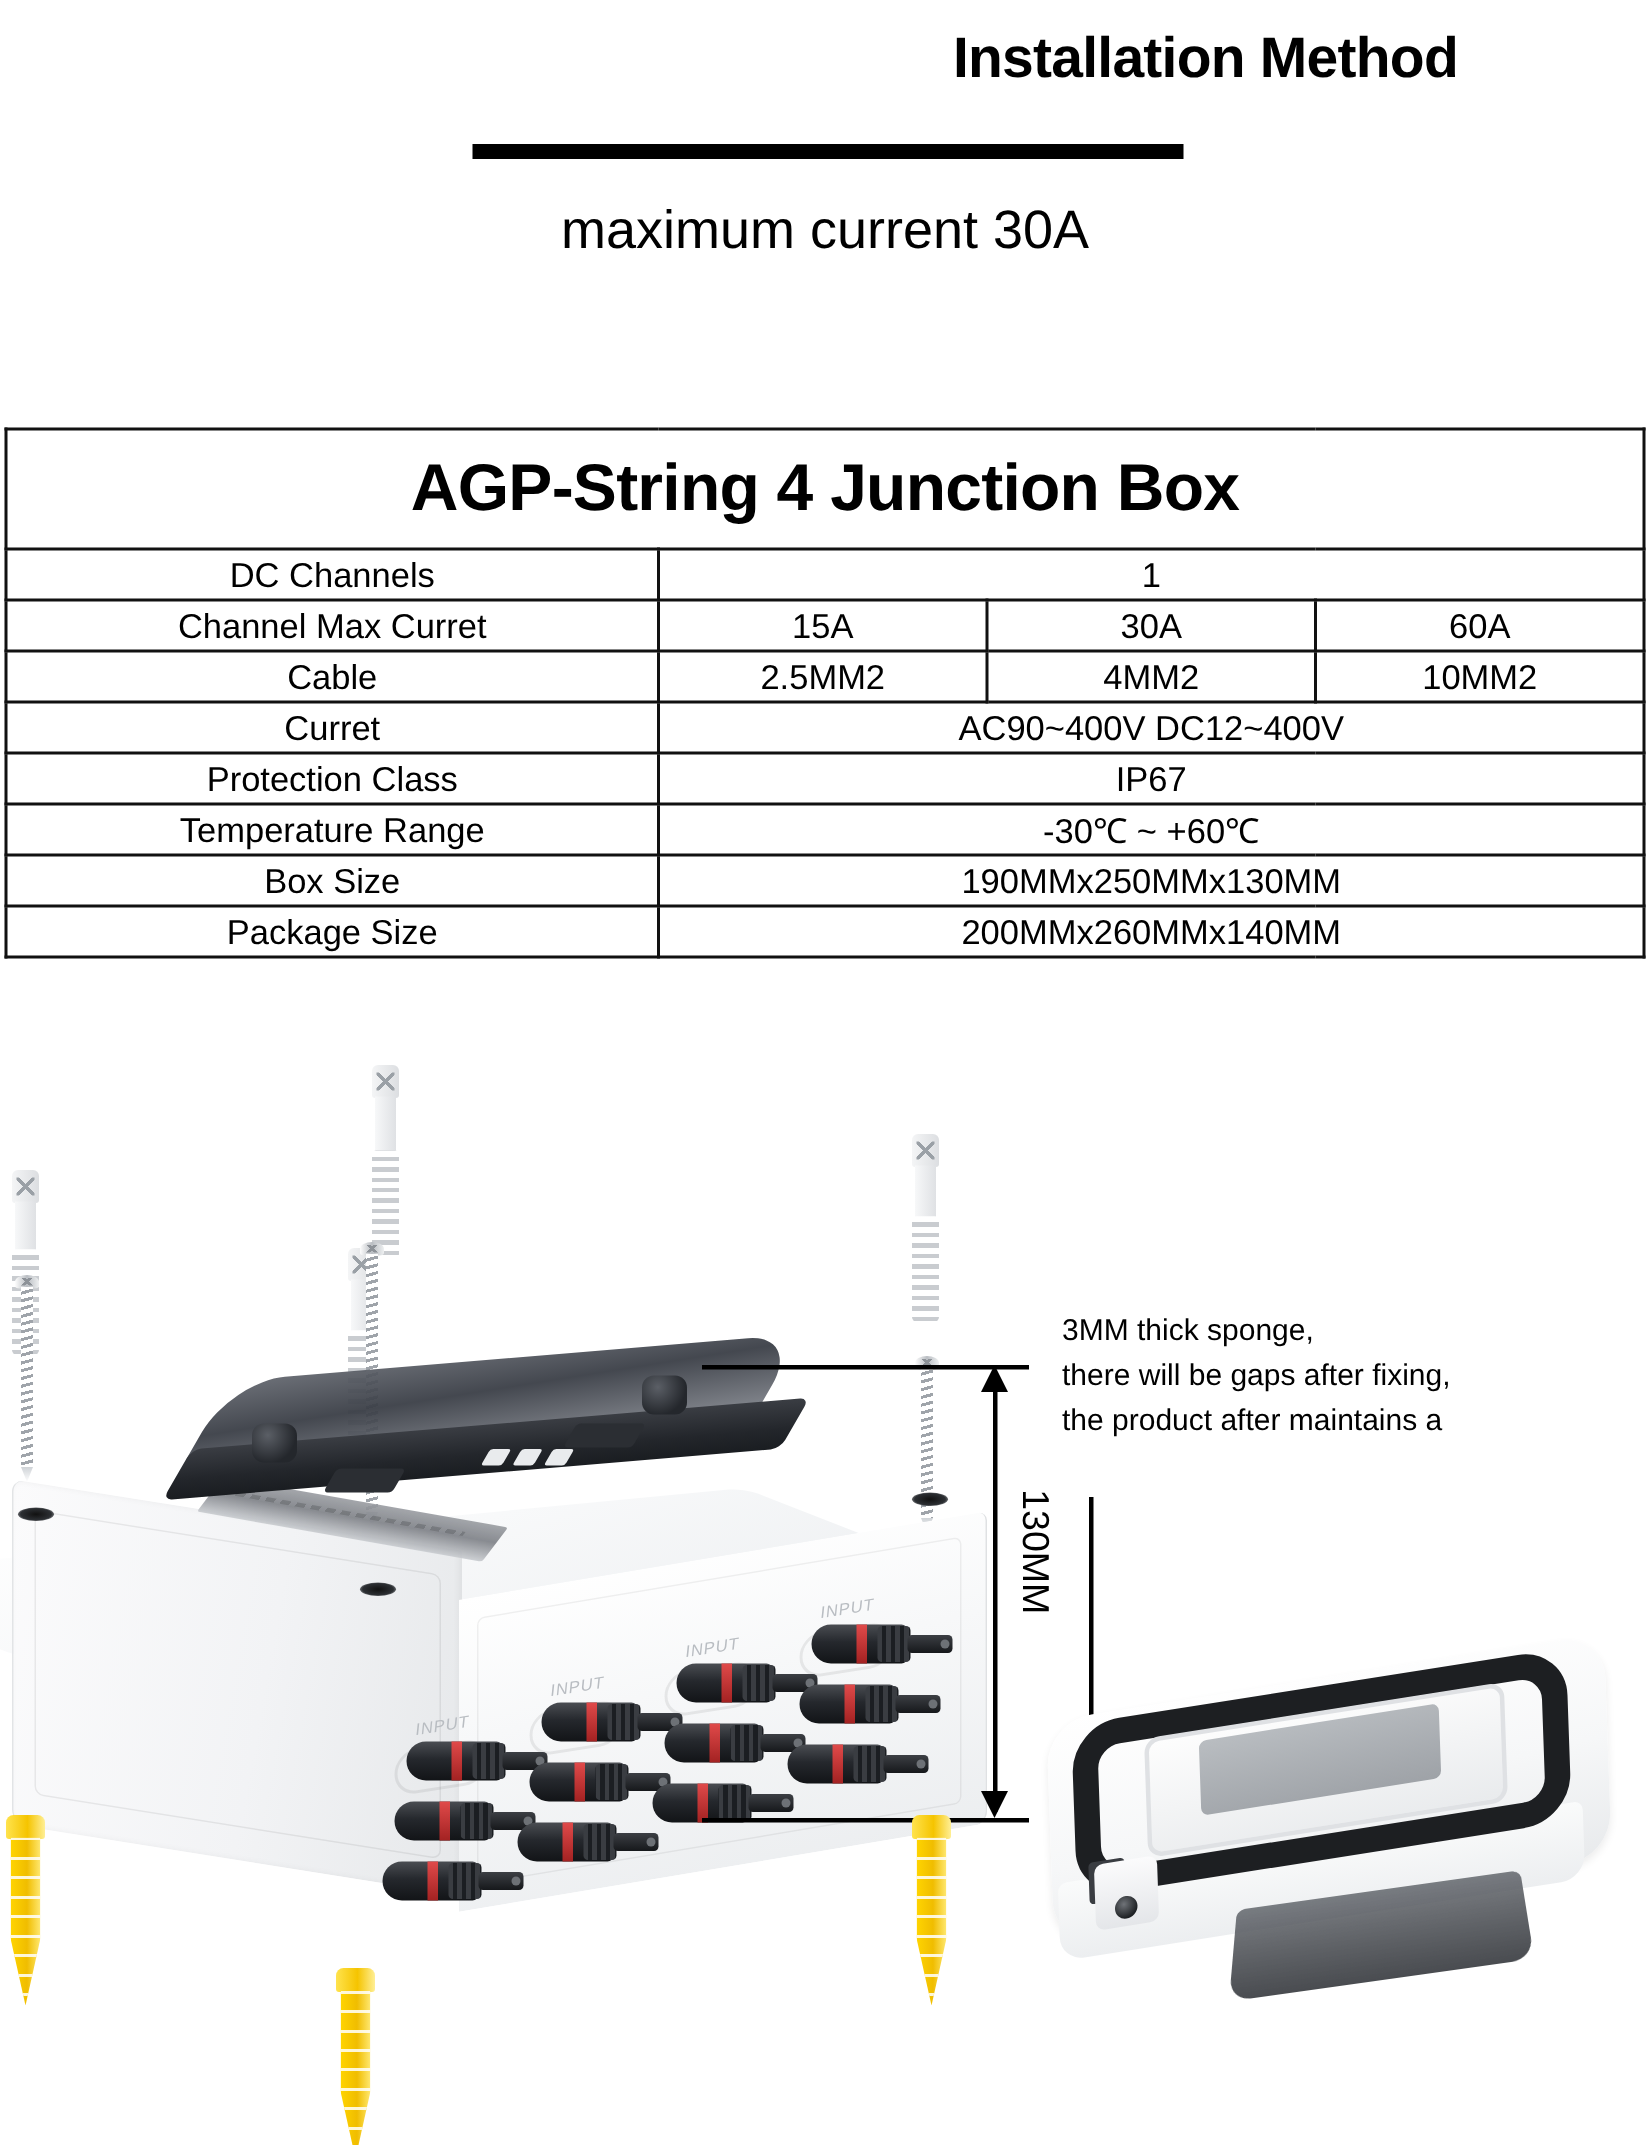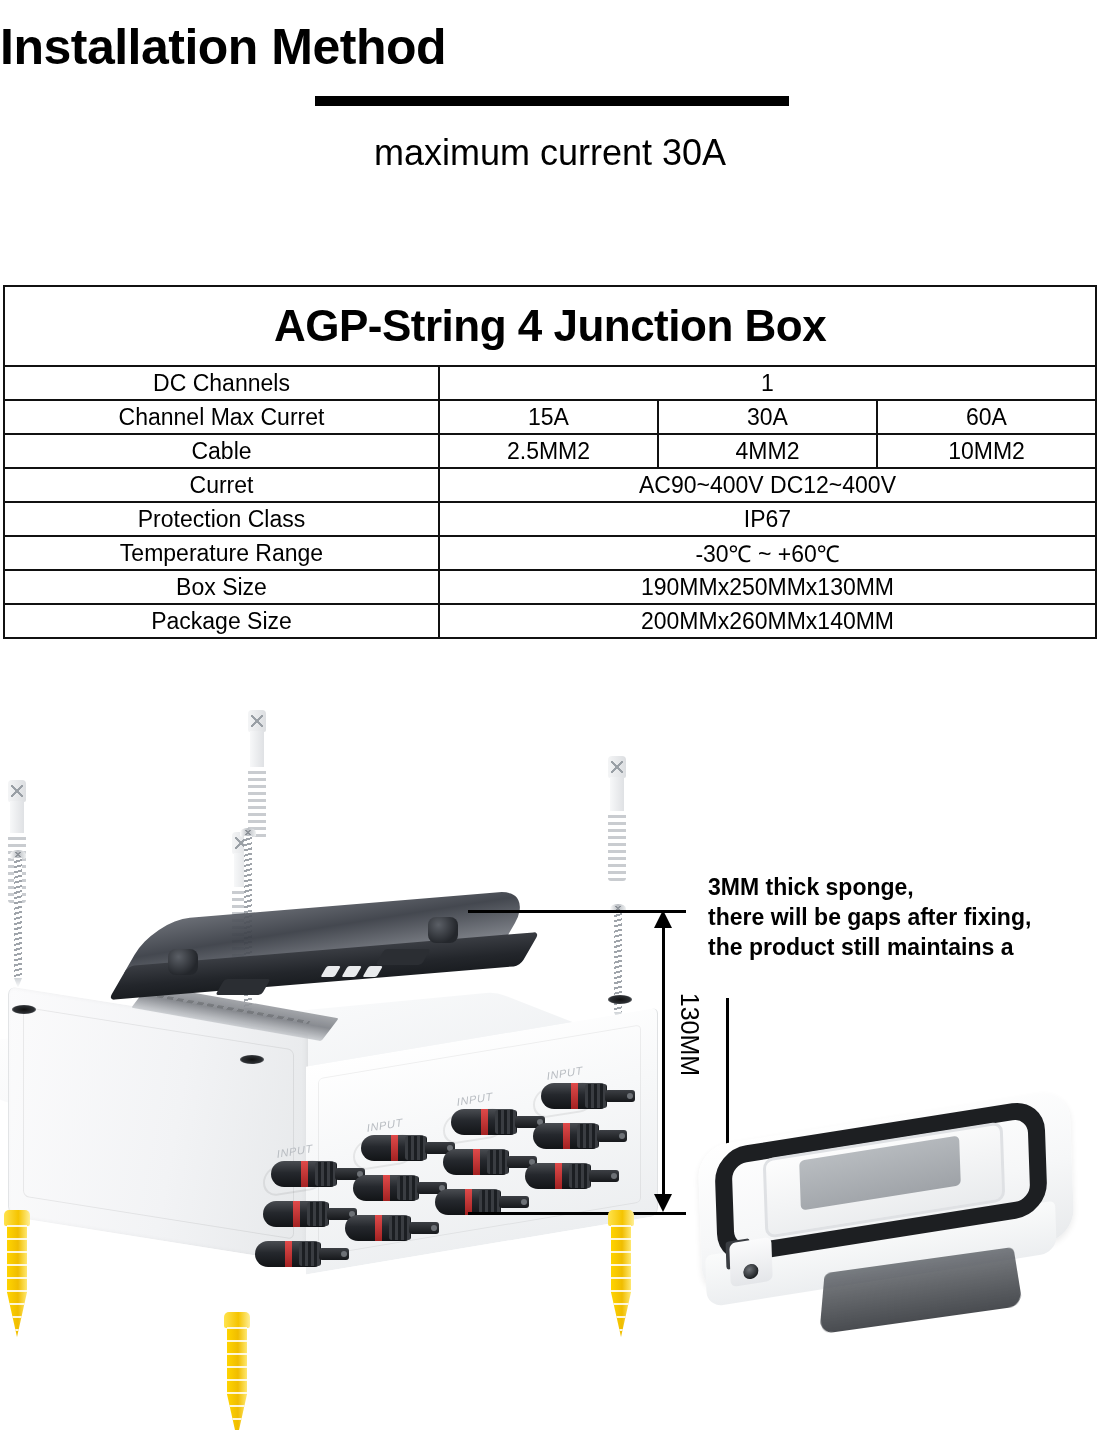--- a/index.html
+++ b/index.html
@@ -8,22 +8,22 @@
     background: #ffffff;
     font-family: "Liberation Sans", sans-serif;
     color: #000000;
     overflow: hidden;
   }
   .page { position: relative; width: 1100px; height: 1430px; }
 
   
   .title {
     position: absolute; top: 18px; left: 0; width: 972px;
-    text-align: left;
-    font-size: 50px; font-weight: bold;
+    text-align: right;
+    font-size: 38px; font-weight: bold;
     letter-spacing: -0.5px;
     font-family: "Liberation Sans", sans-serif;
   }
   .title-rule {
     position: absolute; top: 96px; left: 315px;
     width: 474px; height: 10px; background: #000;
   }
   .subtitle {
     position: absolute; top: 130px; left: 0; width: 1100px;
     text-align: center;
@@ -272,23 +272,22 @@
     position: absolute; left: 648px; top: 310px;
     font-size: 25px;
     transform: rotate(90deg); transform-origin: 50% 50%;
     white-space: nowrap;
     font-family: "Liberation Sans", sans-serif;
   }
 
   
   .callout {
     position: absolute; left: 708px; top: 162px;
-    font-size: 23px; line-height: 30px;
+    font-size: 20px; line-height: 30px;
     font-family: "Liberation Sans", sans-serif;
-    font-weight: bold;
   }
   .callout span { display: block; white-space: nowrap; }
   .leader { position: absolute; left: 726px; top: 288px; width: 3px; height: 172px; background: #000; }
   .leader-dot {
     position: absolute; left: 719px; top: 455px; width: 17px; height: 17px;
     background: #fff; border-radius: 50%;
   }
 
   
   .gasket { position: absolute; left: 690px; top: 380px; width: 400px; height: 230px; }
@@ -569,21 +568,21 @@
     <div class="dim-line dim-ext-top"></div>
     <div class="dim-line dim-ext-bot"></div>
     <div class="dim-line dim-shaft"></div>
     <div class="dim-arrow-up"></div>
     <div class="dim-arrow-down"></div>
     <div class="dim-label">130MM</div>
 
     <div class="callout">
       <span>3MM thick sponge,</span>
       <span>there will be gaps after fixing,</span>
-      <span>the product still maintains a</span>
+      <span>the product after maintains a</span>
     </div>
     <div class="leader"></div>
     <div class="leader-dot"></div>
 
     <div class="gasket">
       <div class="gasket-shell"></div>
       <div class="gasket-front"></div>
       <div class="gasket-ring"></div>
       <div class="gasket-inner"></div>
       <div class="gasket-inner2"></div>

